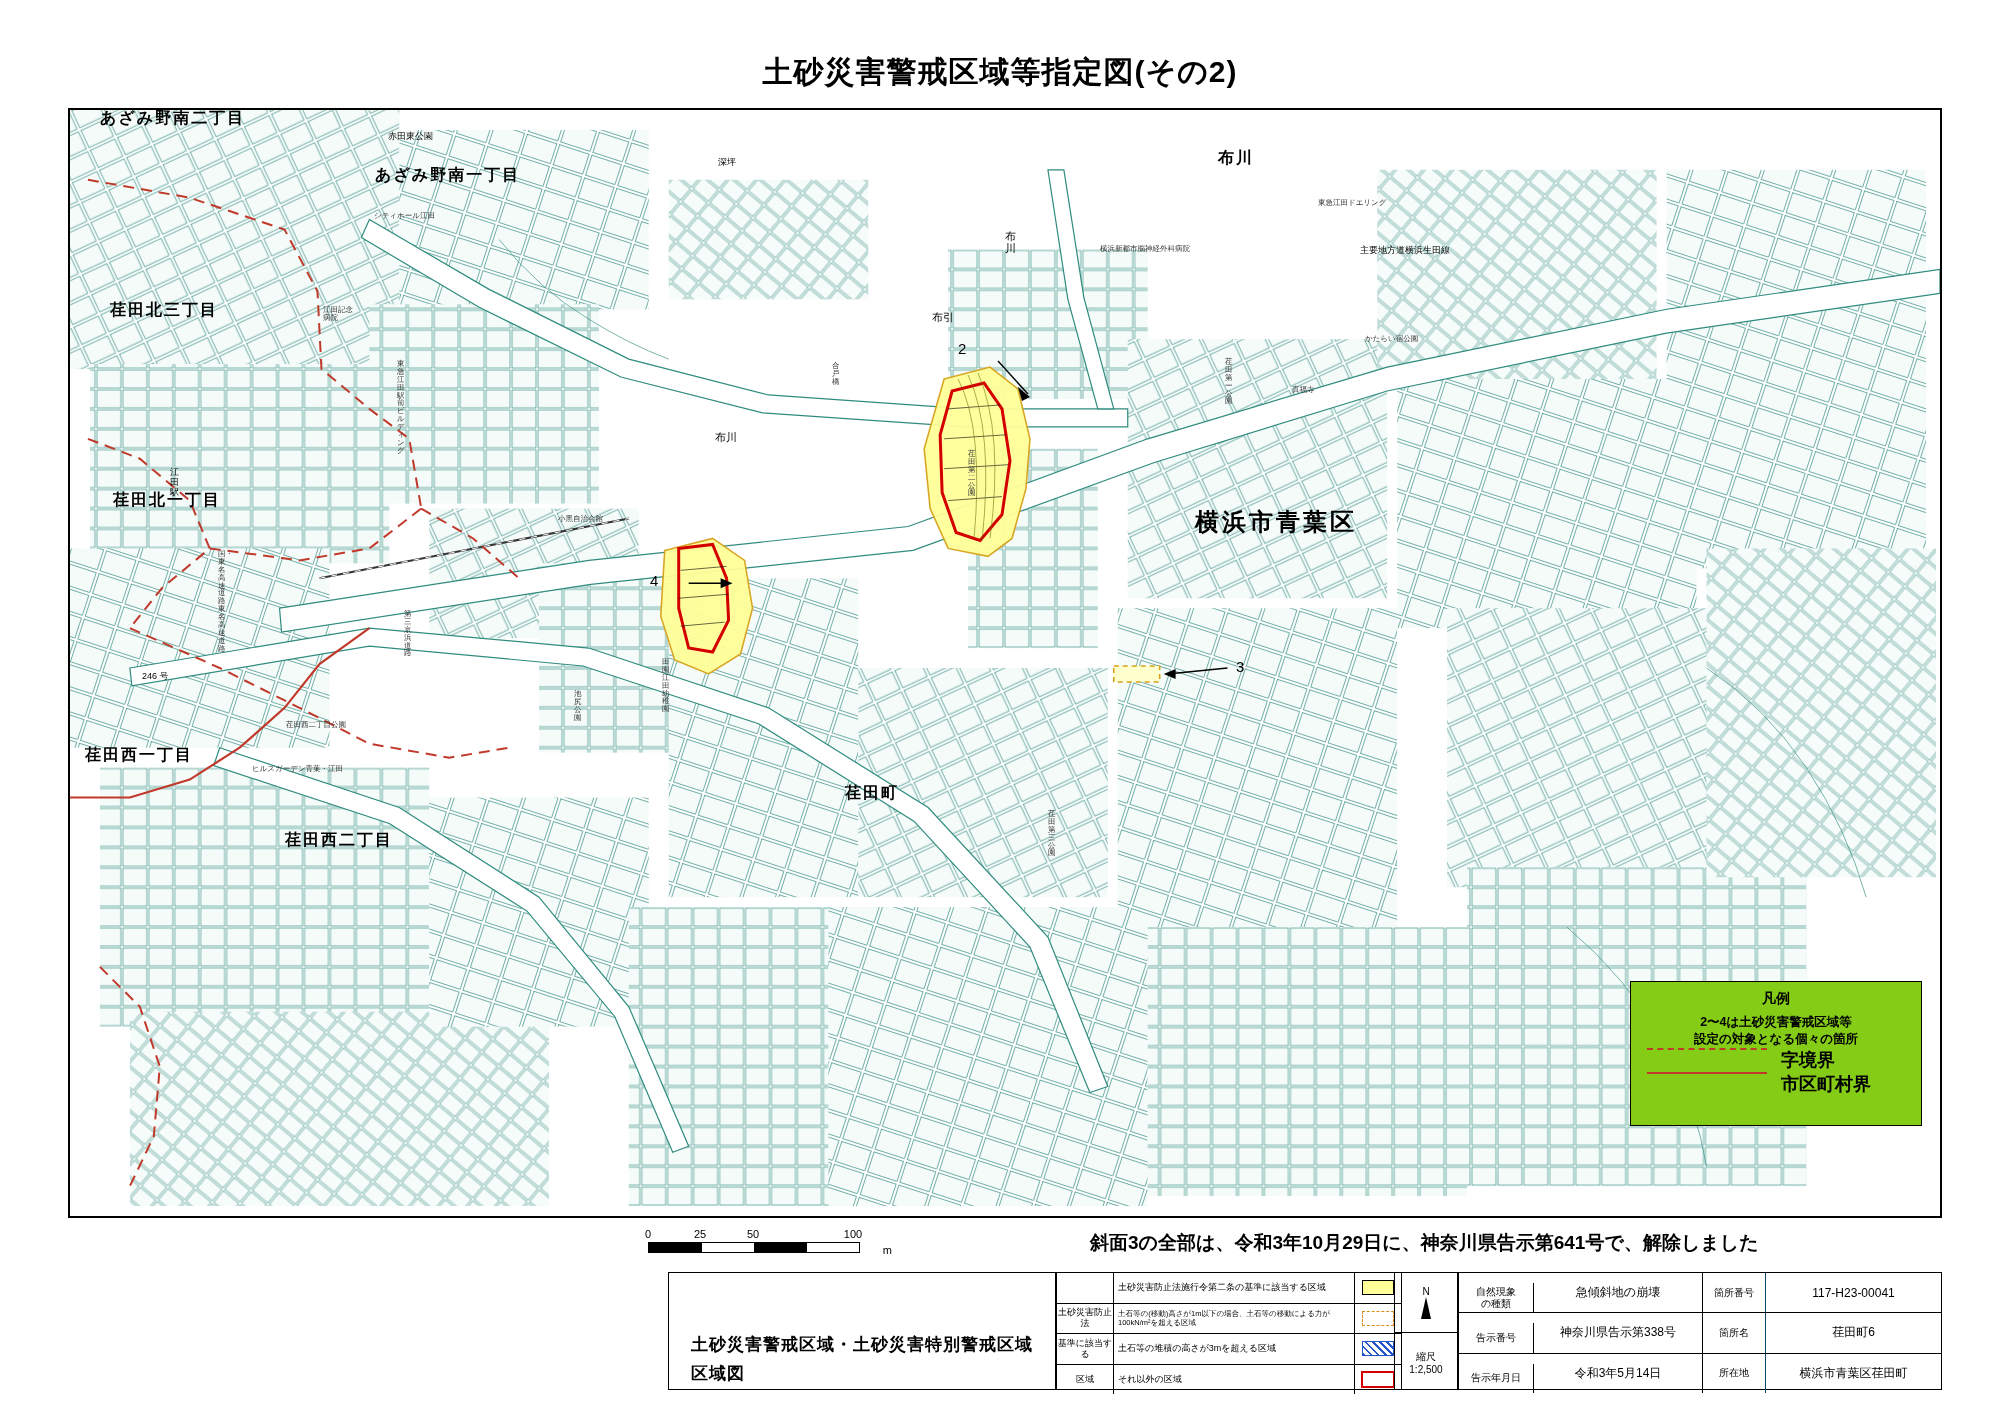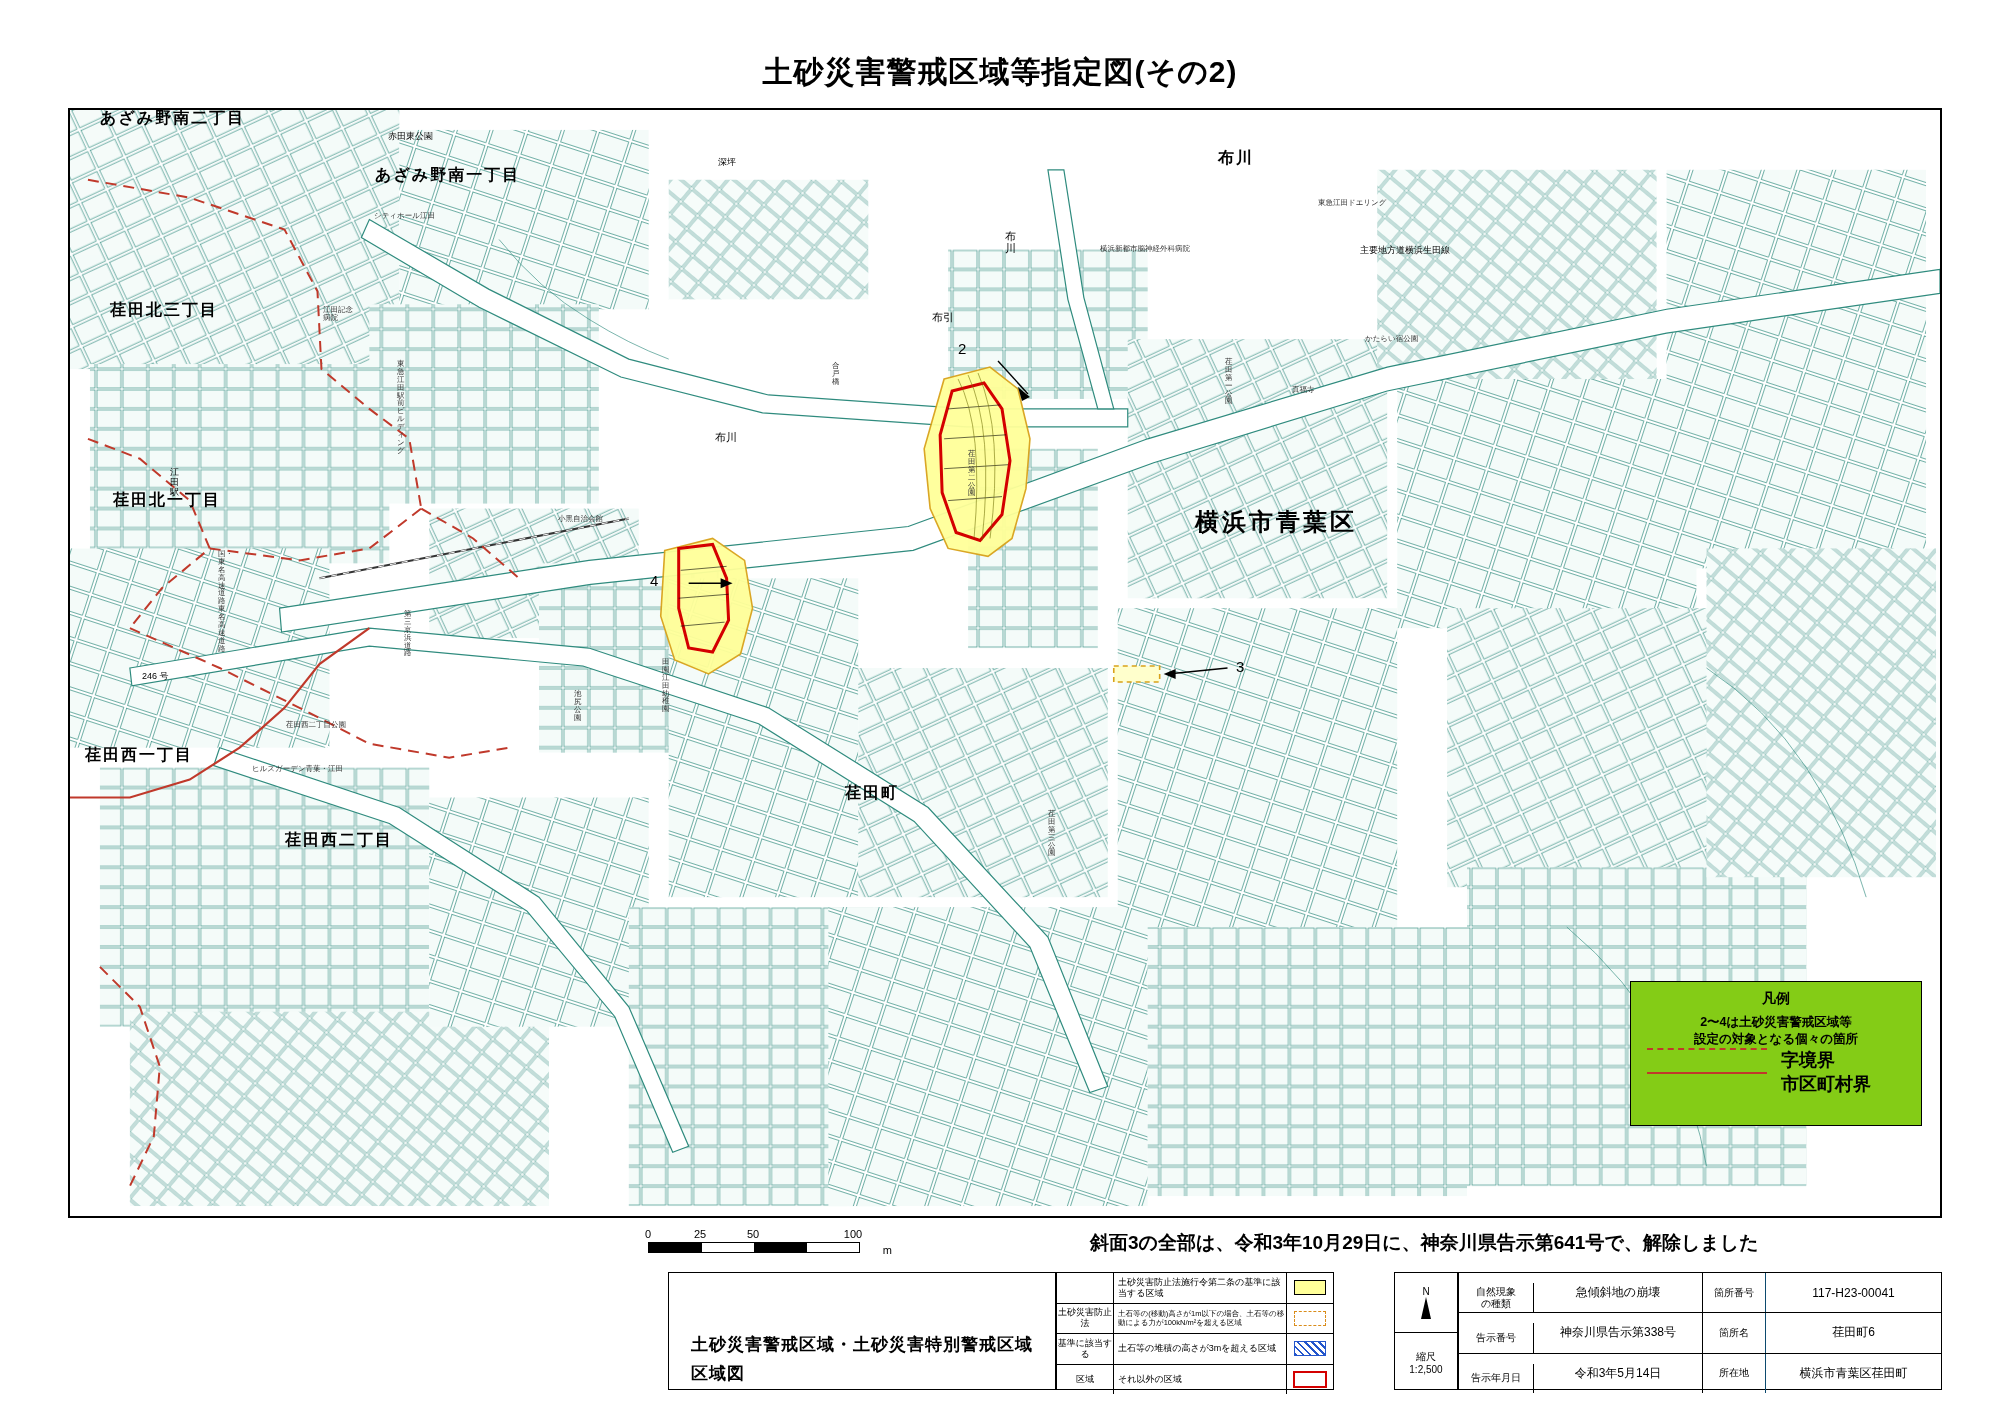--- a/index.html
+++ b/index.html
@@ -37,21 +37,21 @@
   .scalebar .ticks{position:relative;height:14px;font-size:11px;}
   .scalebar .ticks span{position:absolute;transform:translateX(-50%);}
   .scalebar .unit{position:absolute;right:-4px;top:16px;font-size:11px;}
 
   .release-note{position:absolute;left:1090px;top:1230px;font-size:19px;font-weight:bold;letter-spacing:0px;}
 
   
   .tbl-left{position:absolute;left:668px;top:1272px;width:388px;height:118px;border:1.5px solid #000;box-sizing:border-box;display:flex;align-items:flex-end;justify-content:center;}
   .tbl-left .t{font-size:17px;font-weight:bold;line-height:1.7;text-align:left;letter-spacing:1px;}
 
-  .tbl-mid{position:absolute;left:1056px;top:1272px;width:278px;height:118px;border:1.5px solid #000;box-sizing:border-box;font-size:9px;}
+  .tbl-mid{position:absolute;left:1056px;top:1272px;width:346px;height:118px;border:1.5px solid #000;box-sizing:border-box;font-size:9px;}
   .tbl-mid .r{display:flex;height:29.5px;border-bottom:1px solid #000;}
   .tbl-mid .r:last-child{border-bottom:none;}
   .tbl-mid .c1{width:56px;border-right:1px solid #000;display:flex;align-items:center;justify-content:center;text-align:center;line-height:1.25;}
   .tbl-mid .c2{flex:1;border-right:1px solid #000;display:flex;align-items:center;padding-left:4px;line-height:1.25;}
   .tbl-mid .c3{width:46px;display:flex;align-items:center;justify-content:center;}
   .chip{width:30px;height:13px;border:1px solid #000;}
   .chip.y{background:#ffff99;}
   .chip.ob{background:#fff;border:1px dashed #d98c1a;}
   .chip.hatch{background:repeating-linear-gradient(45deg,#2255cc 0 2px,#fff 2px 5px);border:1px solid #2255cc;}
   .chip.red{background:#fff;border:2px solid #d40000;}

